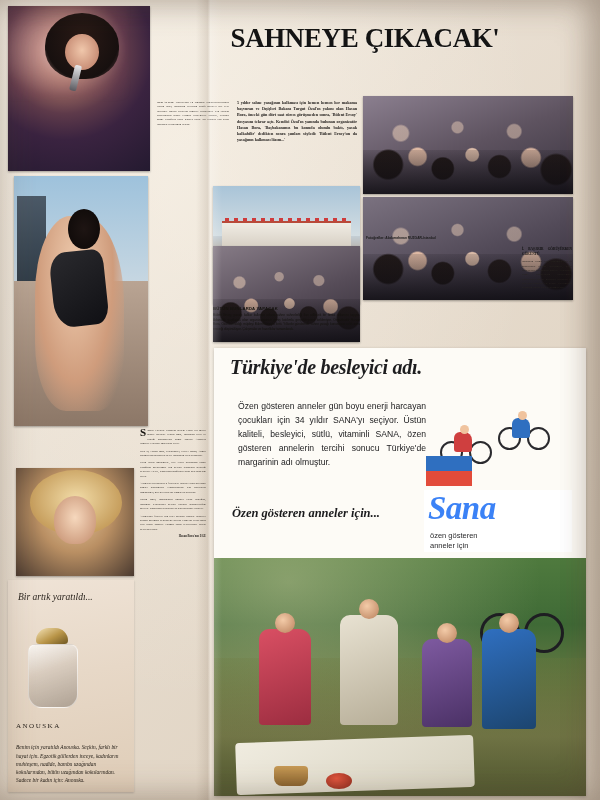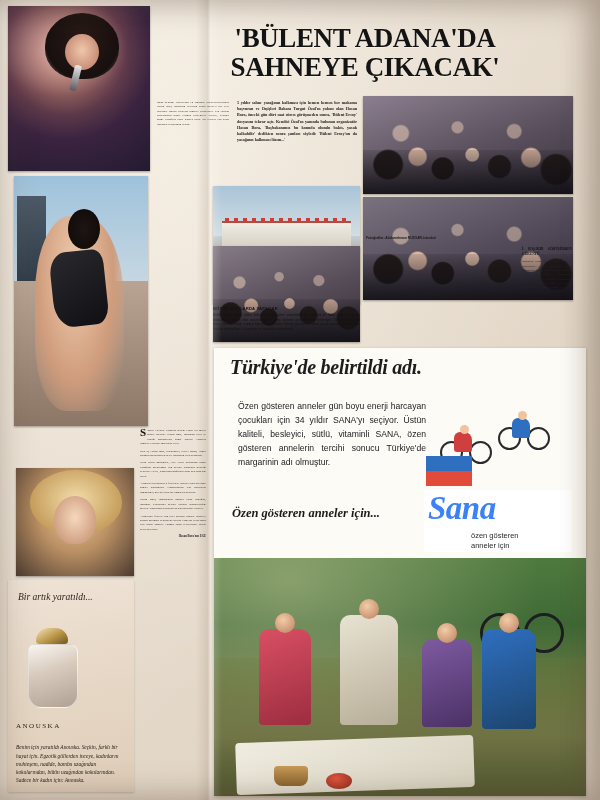--- a/index.html
+++ b/index.html
@@ -400,21 +400,20 @@
     color: #3b82f6;
     letter-spacing: -0.5px;
   }
   .sana-tag {
     position: absolute;
     left: 6px; bottom: 2px;
     font-family: "Liberation Sans", sans-serif;
     font-size: 7.5px;
     line-height: 1.25;
     color: #2b2b2d;
-    margin-left: 41px;
   }
   .sana-swatch {
     position: absolute;
     left: 2px; top: -34px;
     width: 46px; height: 30px;
     background: linear-gradient(180deg, #2f6fc0 0 50%, #e24b3a 50% 100%);
   }
   .cyclists {
     position: absolute;
     right: 12px; top: 46px;
@@ -525,21 +524,20 @@
   #cred-ozal { left: 366px; top: 236px; }
 </style>
 </head>
 <body>
 
 <div class="page">
   <div class="paper-tint"></div>
 
 
   <div class="headline">
-    <div>'BÜLENT ADANA'DA</div>
     <div>SAHNEYE ÇIKACAK'</div>
   </div>
 
   <div class="photo" id="p-singer">
     <div class="ph-layer singer-boa"></div>
     <div class="singer-hair"></div>
     <div class="singer-face"></div>
     <div class="singer-mic"></div>
   </div>
 
@@ -613,21 +611,21 @@
     </p>
     <p style="margin:0 0 3px 0;">Özal ar, Hasan Bora, Küçükbaşçı, Servet Baran, Ahmet Mumcu'dan oluşan bir heyet Başbakan Özal'la görüştü.</p>
     <p style="margin:0 0 3px 0;">Uzun süren görüşmede, beş yıldır uygulanan sahne yasağının kaldırılması için gerekli adımların atılacağı belirtildi. Heyet, sanatçının mağduriyetinin giderilmesini istedi.</p>
     <p style="margin:0 0 3px 0;">Adana'da düzenlenecek festivalde Bülent Ersoy'un sahne alması planlanıyor. Organizasyon için hazırlıklar tamamlandı, gerekli izinlerin çıkması bekleniyor.</p>
     <p style="margin:0 0 3px 0;">Hasan Bora, Başbakan'ın konuya sıcak baktığını, Bakanlar Kurulu'nda gerekli kararın alınabileceğini söyledi. Sanatçının avukatları da başvurularını yeniledi.</p>
     <p style="margin:0 0 3px 0;">Adana'daki festival için bilet satışları başladı. Binlerce kişinin katılması bekleniyor. Bülent Ersoy'un yıllar sonra yurt içinde sahneye çıkması sanat çevrelerinde büyük heyecan yarattı.</p>
     <span class="art-sig">Hasan Bora'nın EGE</span>
   </div>
 
   <div id="ad-sana">
-    <div class="sana-head">Türkiye'de belirtildi adı.</div>
+    <div class="sana-head">Türkiye'de besleyici adı.</div>
     <div class="sana-body">Özen gösteren anneler gün boyu enerji harcayan çocukları için 34 yıldır SANA'yı seçiyor. Üstün kaliteli, besleyici, sütlü, vitaminli SANA, özen gösteren annelerin tercihi sonucu Türkiye'de margarinin adı olmuştur.</div>
     <div class="sana-sub">Özen gösteren anneler için...</div>
 
     <div class="cyclists">
       <div class="cyc-bike" style="left:6px; top:40px;">
         <div class="cyc-wheel" style="left:0;"></div>
         <div class="cyc-wheel" style="right:0;"></div>
         <div class="cyc-rider"></div>
         <div class="cyc-head"></div>
       </div>

